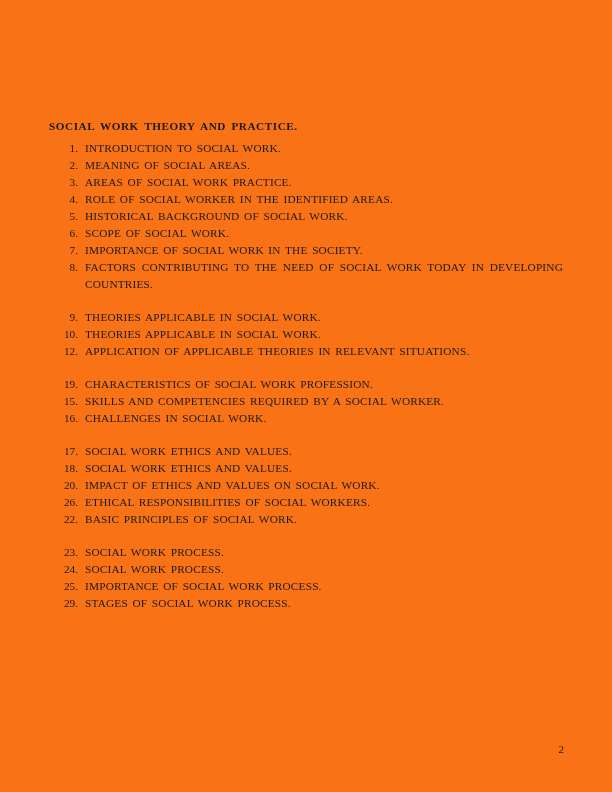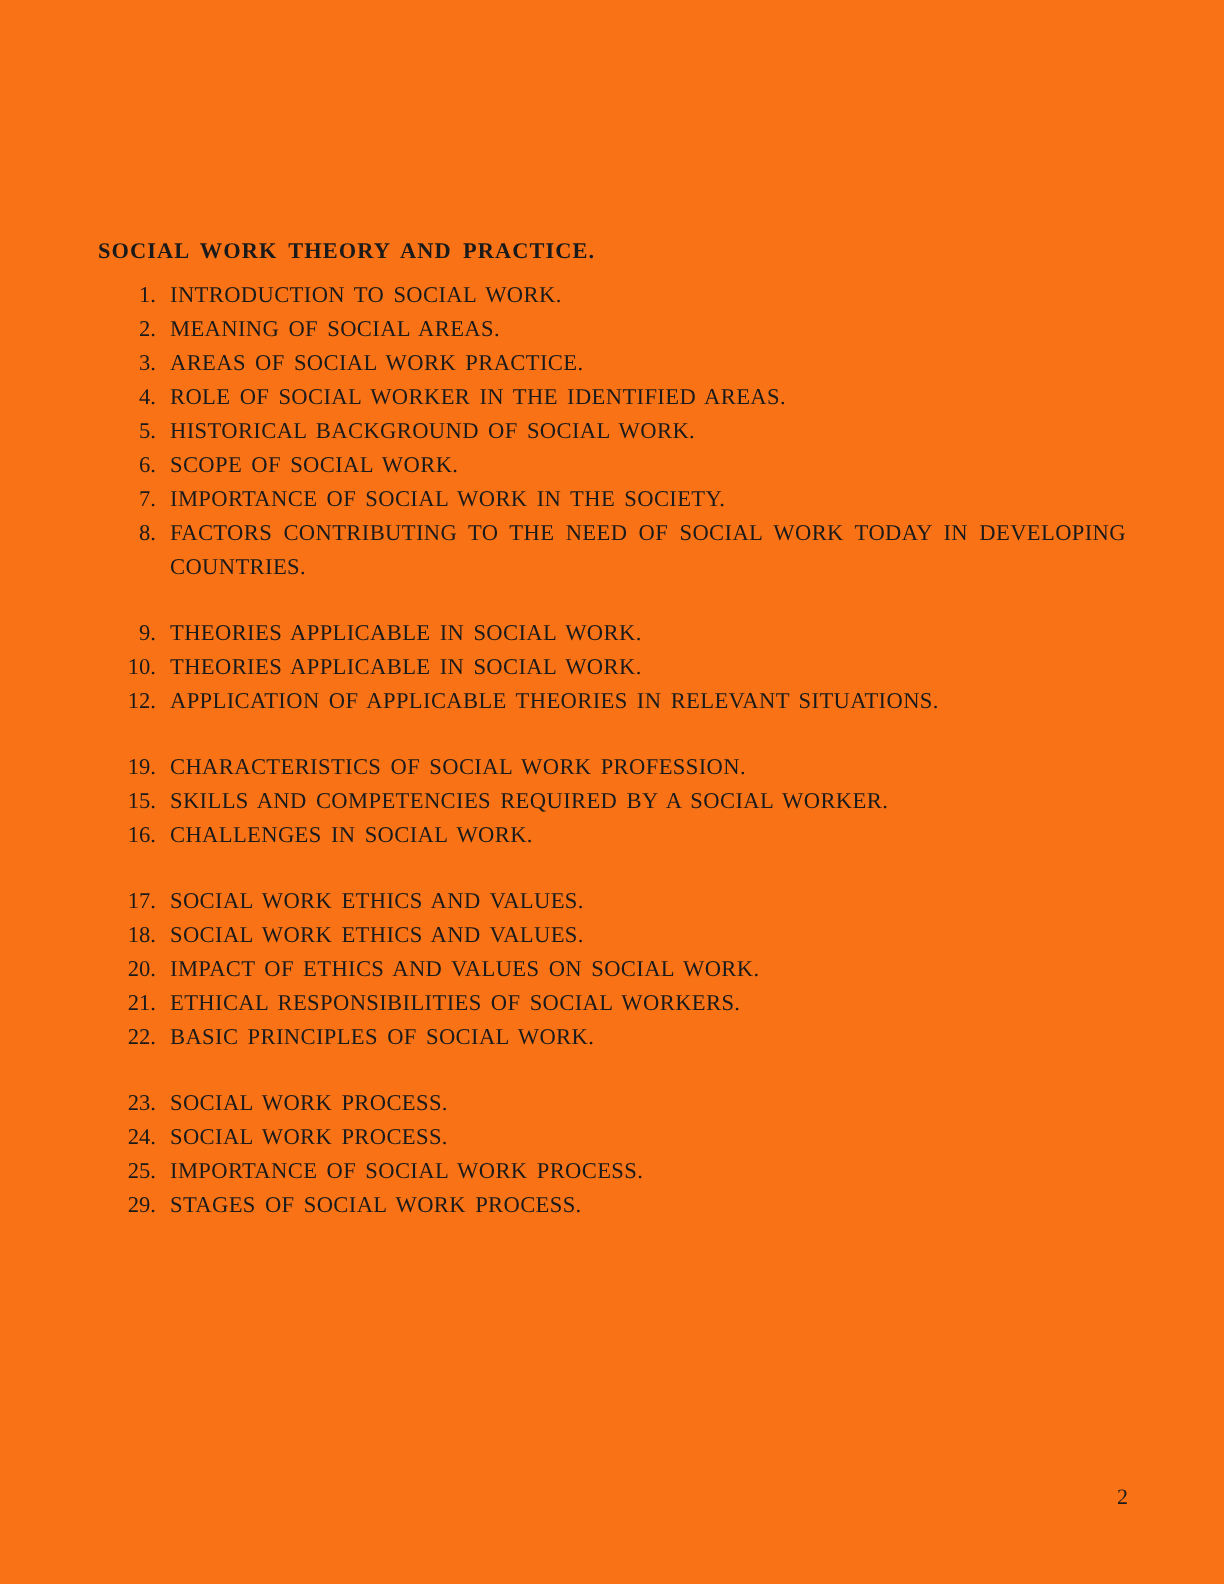--- a/index.html
+++ b/index.html
@@ -184,21 +184,21 @@
           </div>
           <div class="list-item">
             <span class="item-num">18.</span>
             <span class="item-text">SOCIAL  WORK ETHICS  AND VALUES.</span>
           </div>
           <div class="list-item">
             <span class="item-num">20.</span>
             <span class="item-text">IMPACT  OF ETHICS  AND VALUES  ON SOCIAL  WORK.</span>
           </div>
           <div class="list-item">
-            <span class="item-num">21.</span>
+            <span class="item-num">26.</span>
             <span class="item-text">ETHICAL  RESPONSIBILITIES  OF SOCIAL  WORKERS.</span>
           </div>
           <div class="list-item">
             <span class="item-num">22.</span>
             <span class="item-text">BASIC PRINCIPLES  OF SOCIAL  WORK.</span>
           </div>
         </div>
         <div class="group-gap"></div>
         <div class="list-group">
           <div class="list-item">

